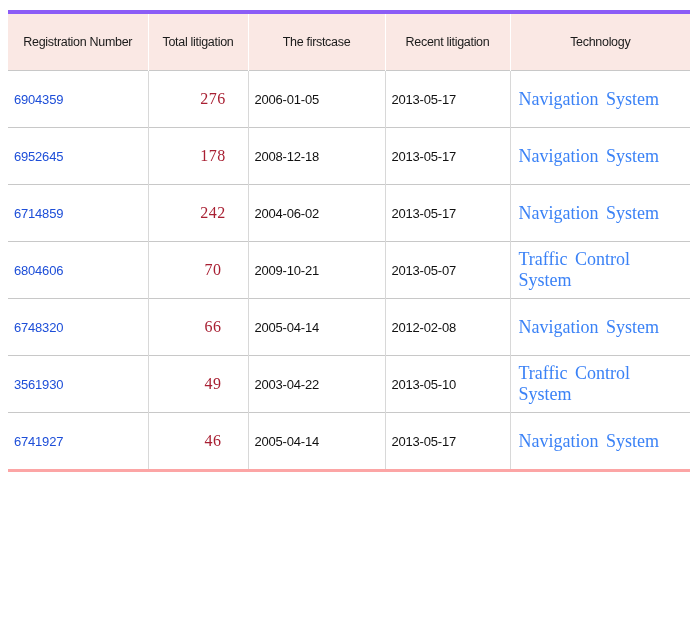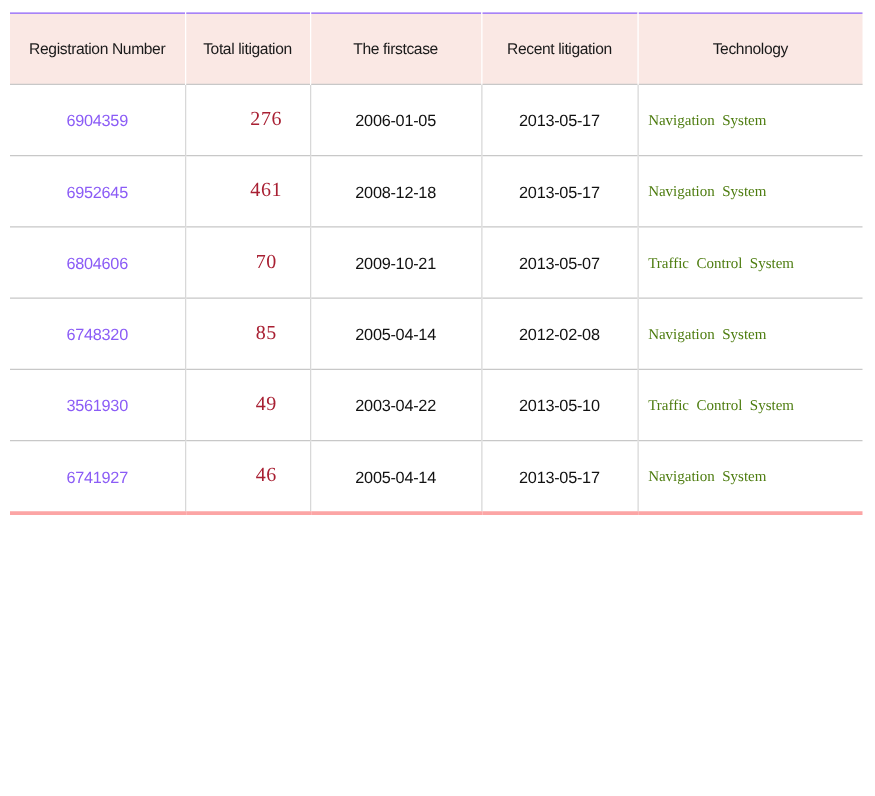--- a/index.html
+++ b/index.html
@@ -44,64 +44,62 @@
     text-align: center;
     vertical-align: middle;
     height: 56px;
     padding: 0 4px;
     border: none;
     border-right: 1px solid #ffffff;
   }
   thead th.last-head { border-right: none; }
 
   thead tr {
-    border-top: 1px solid #8b5cf6;
+    border-top: 4px solid #8b5cf6;
   }
 
   tbody td {
     height: 56px;
     padding: 0 6px;
     border-top: 1px solid #c8c8c8;
     border-right: 1px solid #d8d8d8;
     font-size: 13px;
     font-weight: 400;
     vertical-align: middle;
     background: #ffffff;
   }
   tbody td.cell-tech { border-right: none; }
 
   tbody tr:last-child td {
     border-bottom: 3px solid #fca5a5;
   }
 
   .cell-reg {
-    text-align: center;
-    color: #8b5cf6;
+    color: #1d4ed8;
     font-family: "Liberation Sans", sans-serif;
     letter-spacing: -0.2px;
   }
   .cell-total {
     text-align: center;
     color: #a81f32;
     font-family: "Liberation Serif", serif;
     font-size: 16px;
     letter-spacing: 0.5px;
     padding-left: 36px;
   }
   .cell-date {
-    text-align: center;
     color: #111111;
     font-family: "Liberation Sans", sans-serif;
     letter-spacing: -0.2px;
   }
   .cell-tech {
     text-align: left;
-    color: #4d7c0f;
+    color: #3b82f6;
     font-family: "Liberation Serif", serif;
-    font-size: 12px;
+    font-size: 18px;
     line-height: 21px;
     word-spacing: 3px;
     padding-left: 8px;
   }
   .tech-inner {
     display: block;
   }
 </style>
 </head>
 <body>
@@ -140,55 +138,72 @@
           </td>
           <td class="cell-tech">
             <span class="tech-inner">Navigation System</span>
           </td>
         </tr>
         <tr>
           <td class="cell-reg">
             <span class="tech-inner">6952645</span>
           </td>
           <td class="cell-total">
-            <span class="tech-inner">461</span>
+            <span class="tech-inner">178</span>
           </td>
           <td class="cell-date">
             <span class="tech-inner">2008-12-18</span>
           </td>
           <td class="cell-date">
             <span class="tech-inner">2013-05-17</span>
           </td>
           <td class="cell-tech">
             <span class="tech-inner">Navigation System</span>
           </td>
         </tr>
         <tr>
           <td class="cell-reg">
+            <span class="tech-inner">6714859</span>
+          </td>
+          <td class="cell-total">
+            <span class="tech-inner">242</span>
+          </td>
+          <td class="cell-date">
+            <span class="tech-inner">2004-06-02</span>
+          </td>
+          <td class="cell-date">
+            <span class="tech-inner">2013-05-17</span>
+          </td>
+          <td class="cell-tech">
+            <span class="tech-inner">Navigation System</span>
+          </td>
+        </tr>
+        <tr>
+          <td class="cell-reg">
             <span class="tech-inner">6804606</span>
           </td>
           <td class="cell-total">
             <span class="tech-inner">70</span>
           </td>
           <td class="cell-date">
             <span class="tech-inner">2009-10-21</span>
           </td>
           <td class="cell-date">
             <span class="tech-inner">2013-05-07</span>
           </td>
           <td class="cell-tech">
             <span class="tech-inner">Traffic Control System</span>
           </td>
         </tr>
         <tr>
           <td class="cell-reg">
             <span class="tech-inner">6748320</span>
           </td>
           <td class="cell-total">
-            <span class="tech-inner">85</span>
+            <span class="tech-inner">66</span>
           </td>
           <td class="cell-date">
             <span class="tech-inner">2005-04-14</span>
           </td>
           <td class="cell-date">
             <span class="tech-inner">2012-02-08</span>
           </td>
           <td class="cell-tech">
             <span class="tech-inner">Navigation System</span>
           </td>

